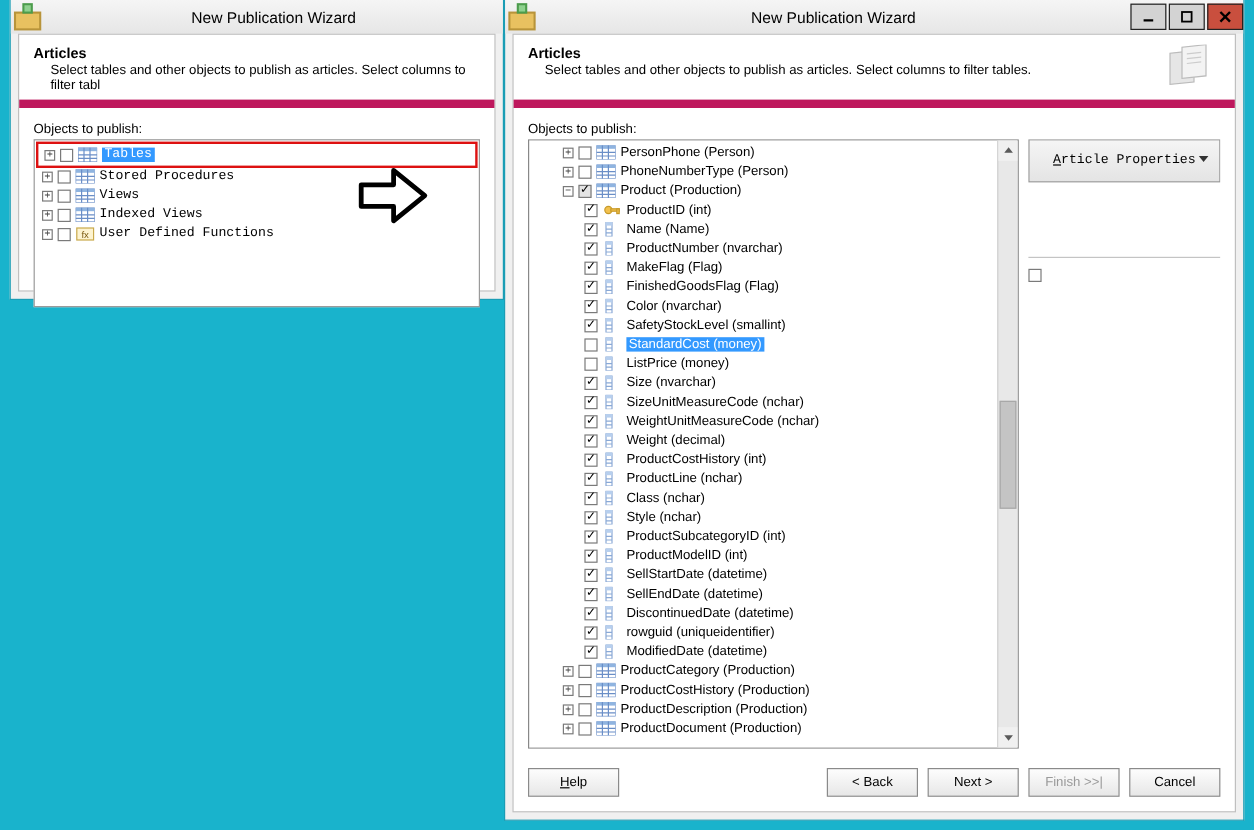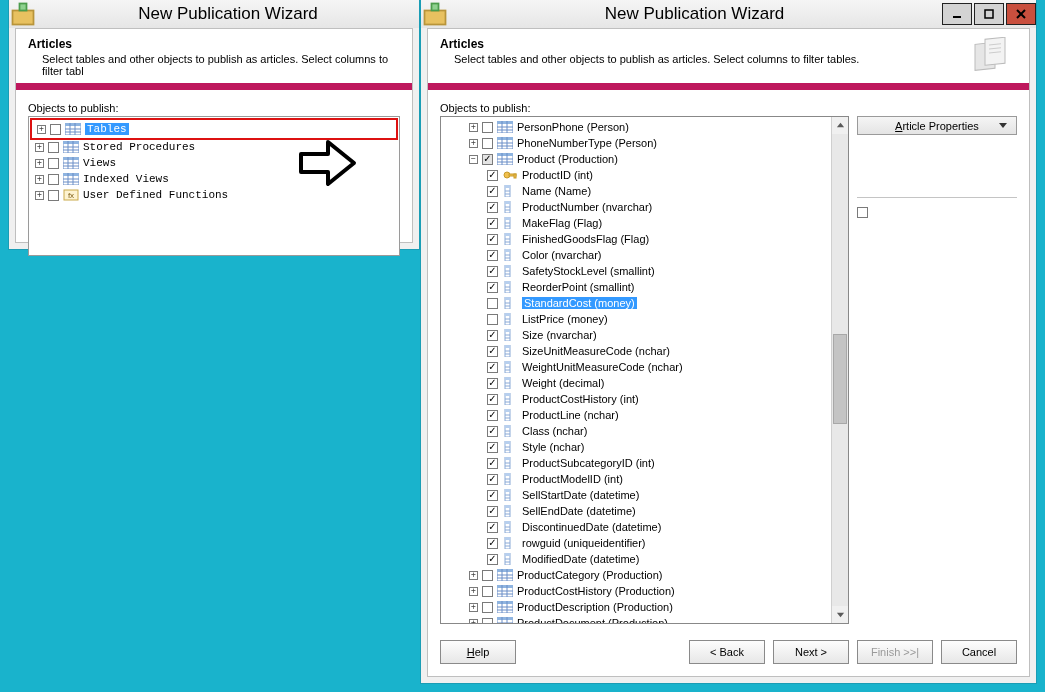--- a/index.html
+++ b/index.html
@@ -22,21 +22,21 @@
   .window.left { left: 8px; top: 0; width: 412px; height: 250px; border-top: none; }
   .window.right { left: 420px; top: 0; width: 617px; height: 684px; border-top: none; }
   .titlebar {
     height: 28px;
     background: linear-gradient(#f5f5f5, #e6e6e6);
     display: flex;
     align-items: center;
     position: relative;
   }
   .titlebar .icon-slot { width: 28px; display:flex; align-items:center; justify-content:center; }
-  .titlebar .title-text { flex:1; text-align:center; font-size:17px; color:#000; }
+  .titlebar .title-text { flex:1; text-align:center; font-size:13px; color:#000; }
   .win-controls { display:flex; }
   .win-btn { width:30px; height:22px; margin-left:2px; border:1px solid #222; display:flex; align-items:center; justify-content:center; position:relative; }
   .win-btn.min { background:#d3d3d3; }
   .win-btn.max { background:#d3d3d3; }
   .win-btn.close { background:#c94f3e; }
   .win-btn .g { display:block; }
   .inner {
     background:#fff;
     margin:0;
     border:1px solid #bfbfbf;
@@ -119,26 +119,27 @@
   .scrollbar .btn { width:100%; height:17px; background:#f0f0f0; display:flex; align-items:center; justify-content:center; }
   .scrollbar .btn svg{ width:9px; height:9px; fill:#5a5a5a; }
   .scrollbar .track { position:absolute; top:17px; bottom:17px; left:0; right:0; }
   .scrollbar .thumb { position:absolute; left:1px; right:1px; top:200px; height:90px; background:#c4c4c4; border:1px solid #a8a8a8; }
   .side-panel {
     width:168px;
     padding:0 0 0 8px;
     display:flex; flex-direction:column;
   }
   .article-btn {
-    height:19px;
+    height:36px;
     border:1px solid #9a9a9a;
     background:linear-gradient(#f5f5f5,#e4e4e4);
     display:flex; align-items:center; justify-content:center;
     font-size:11px;
     position:relative;
+    font-family:Liberation Mono, monospace;
   }
   .article-btn .arrow { position:absolute; right:8px; }
   .spacer-line { border-top:1px solid #c4c4c4; margin:62px 0 8px 0; }
   .show-only { display:flex; align-items:flex-start; gap:6px; font-size:11px; }
   .show-only .chk { margin-top:1px; }
   
   .rnode { display:flex; align-items:center; height:16px; font-size:11px; white-space:nowrap;}
   .ind1 { padding-left:26px; }
   .ind2 { padding-left:44px; }
   .rnode.selected .label { background:#3399ff; color:#fff; padding:0 2px; }
@@ -412,30 +413,20 @@
               <div class="rnode ind2">
                 <span class="chk on"></span>
                 <span class="col-icon"><svg viewBox="0 0 16 12">
                     <rect x="3" y="0" width="5" height="12" fill="#fff" stroke="#8aa9d6"></rect>
                     <rect x="3" y="0" width="5" height="3" fill="#b7cfee"></rect>
                     <line x1="3" y1="6" x2="8" y2="6" stroke="#8aa9d6"></line>
                     <line x1="3" y1="9" x2="8" y2="9" stroke="#8aa9d6"></line>
                   </svg></span>
                 <span class="label">SafetyStockLevel (smallint)</span>
               </div>
-              <div class="rnode ind2">
-                <span class="chk on"></span>
-                <span class="col-icon"><svg viewBox="0 0 16 12">
-                    <rect x="3" y="0" width="5" height="12" fill="#fff" stroke="#8aa9d6"></rect>
-                    <rect x="3" y="0" width="5" height="3" fill="#b7cfee"></rect>
-                    <line x1="3" y1="6" x2="8" y2="6" stroke="#8aa9d6"></line>
-                    <line x1="3" y1="9" x2="8" y2="9" stroke="#8aa9d6"></line>
-                  </svg></span>
-                <span class="label">ReorderPoint (smallint)</span>
-              </div>
               <div class="rnode ind2 selected">
                 <span class="chk"></span>
                 <span class="col-icon"><svg viewBox="0 0 16 12">
                     <rect x="3" y="0" width="5" height="12" fill="#fff" stroke="#8aa9d6"></rect>
                     <rect x="3" y="0" width="5" height="3" fill="#b7cfee"></rect>
                     <line x1="3" y1="6" x2="8" y2="6" stroke="#8aa9d6"></line>
                     <line x1="3" y1="9" x2="8" y2="9" stroke="#8aa9d6"></line>
                   </svg></span>
                 <span class="label">StandardCost (money)</span>
               </div>

